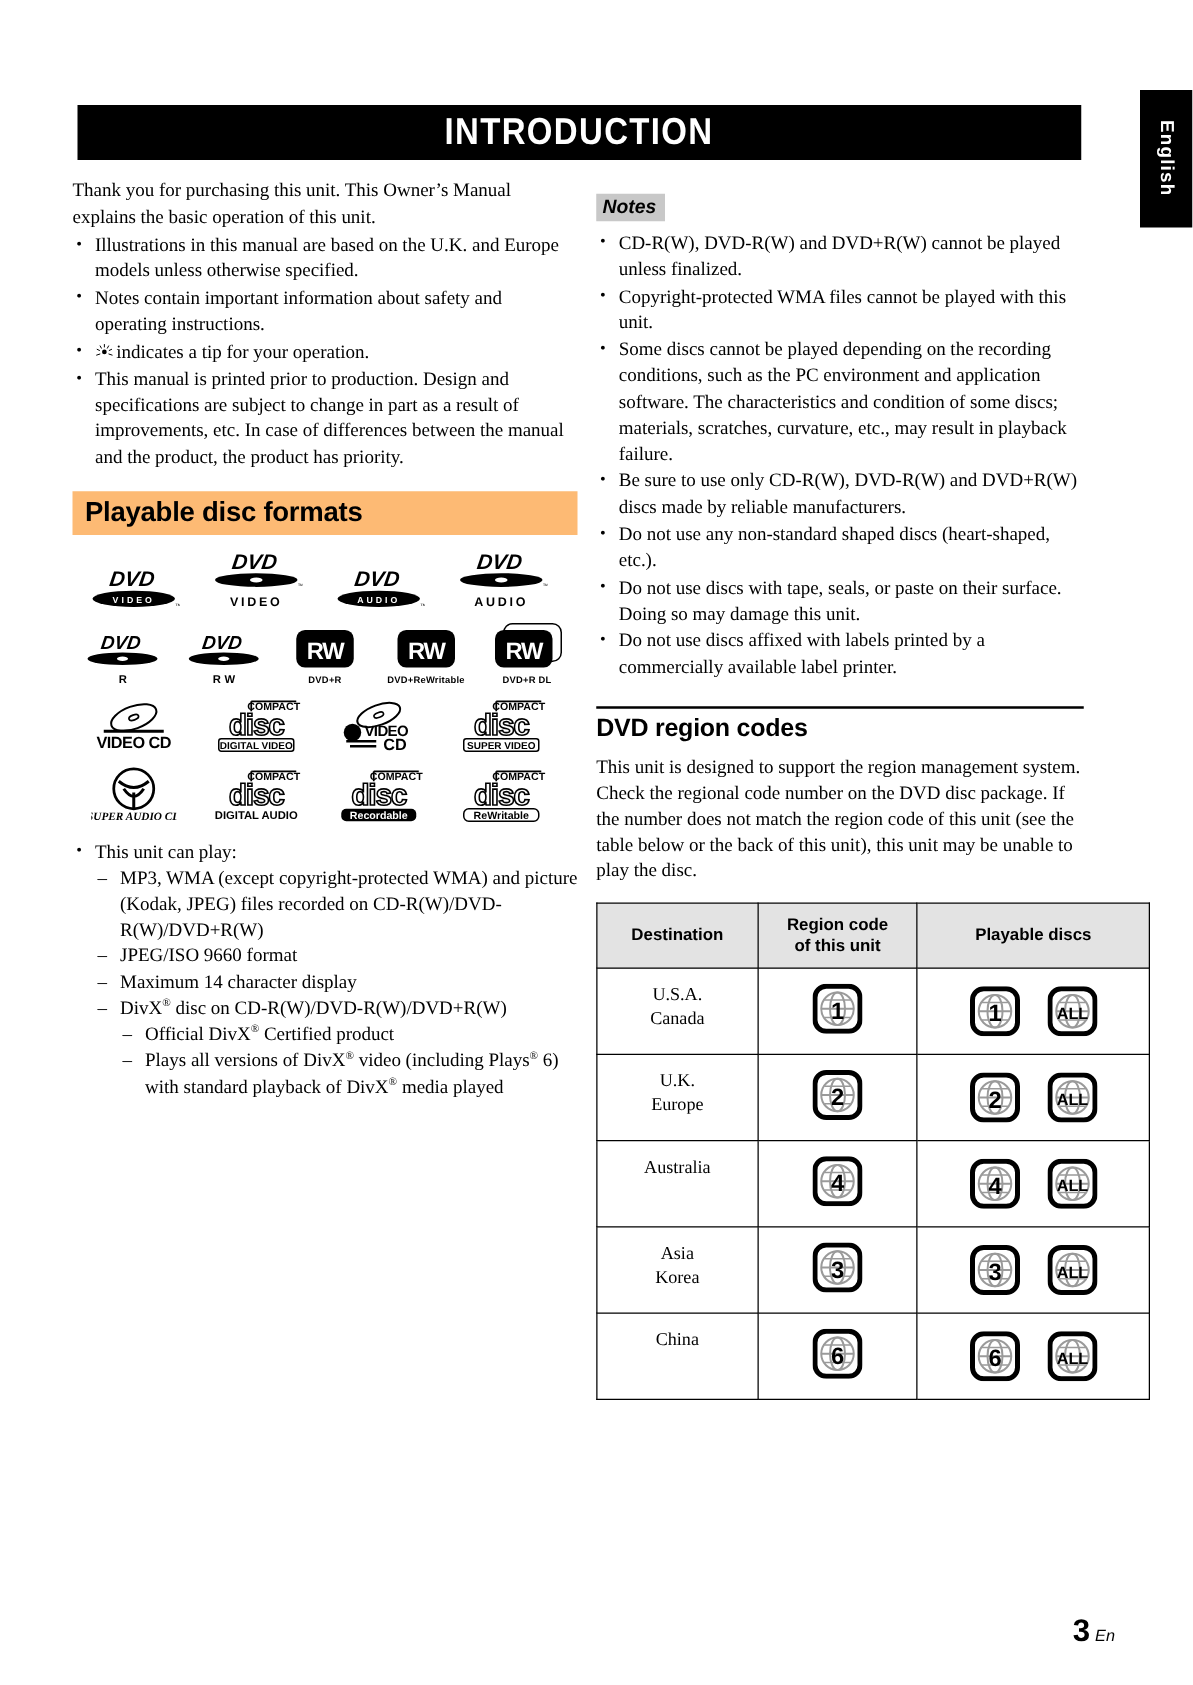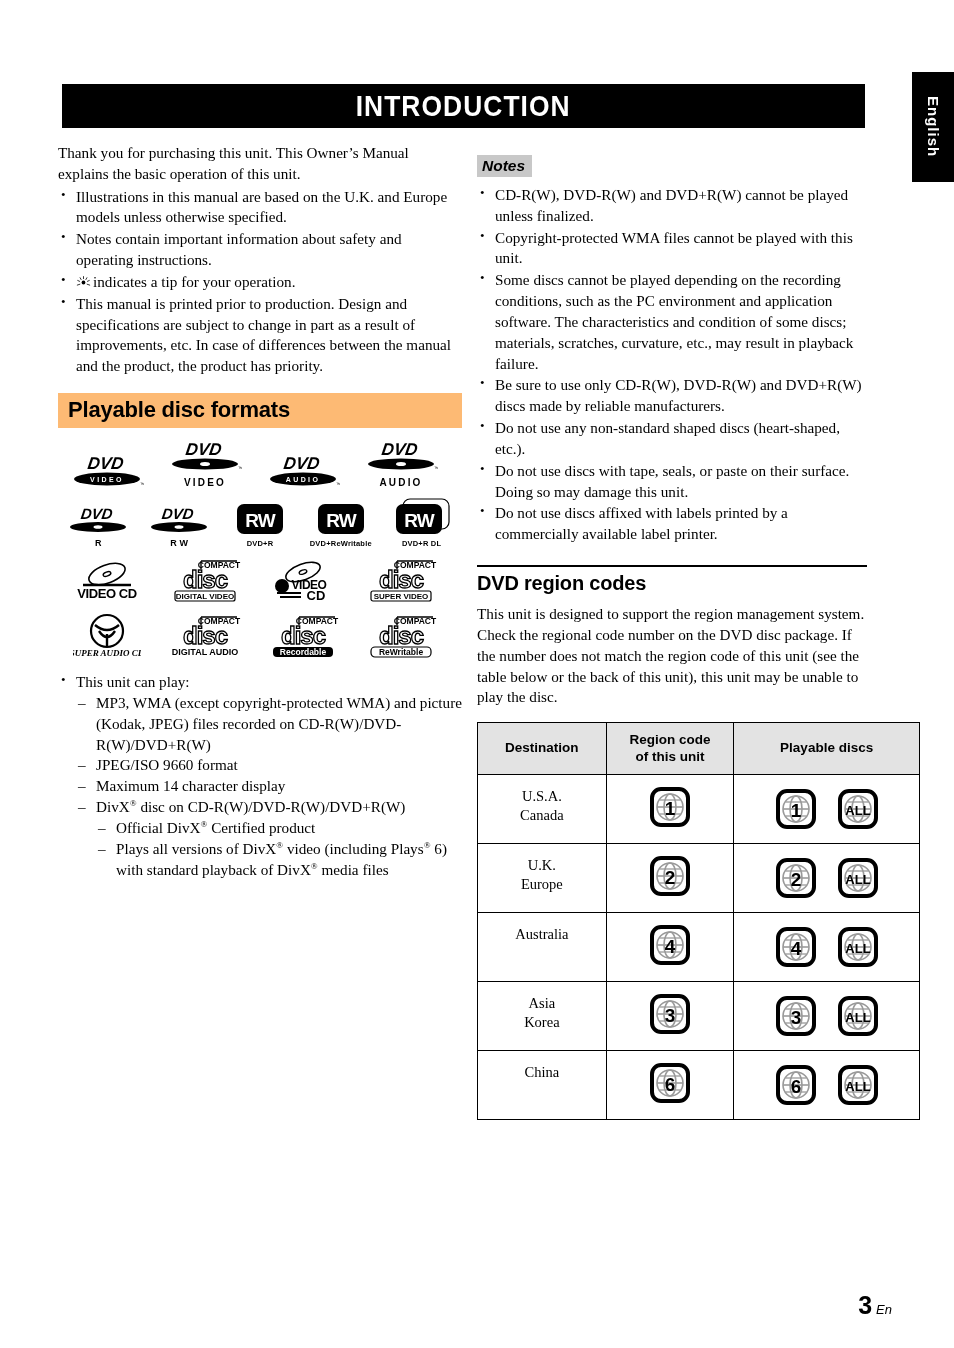--- a/index.html
+++ b/index.html
@@ -458,21 +458,21 @@
           <li>MP3, WMA (except copyright-protected WMA) and picture (Kodak, JPEG) files recorded on CD-R(W)/DVD-R(W)/DVD+R(W)</li>
           <li>JPEG/ISO 9660 format</li>
           <li>Maximum 14 character display</li>
           <li>
             <span>DivX</span><sup class="reg">®</sup><span> disc on CD-R(W)/DVD-R(W)/DVD+R(W)</span>
             <ul class="dash nest2">
               <li>
                 <span>Official DivX</span><sup class="reg">®</sup><span> Certified product</span>
               </li>
               <li>
-                <span>Plays all versions of DivX</span><sup class="reg">®</sup><span> video (including Plays</span><sup class="reg">®</sup><span> 6) with standard playback of DivX</span><sup class="reg">®</sup><span> media files</span>
+                <span>Plays all versions of DivX</span><sup class="reg">®</sup><span> video (including Plays</span><sup class="reg">®</sup><span> 6) with standard playback of DivX</span><sup class="reg">®</sup><span> media played</span>
               </li>
             </ul>
           </li>
         </ul>
       </li>
     </ul>
 
   </div>
 
   <div class="col-right">

